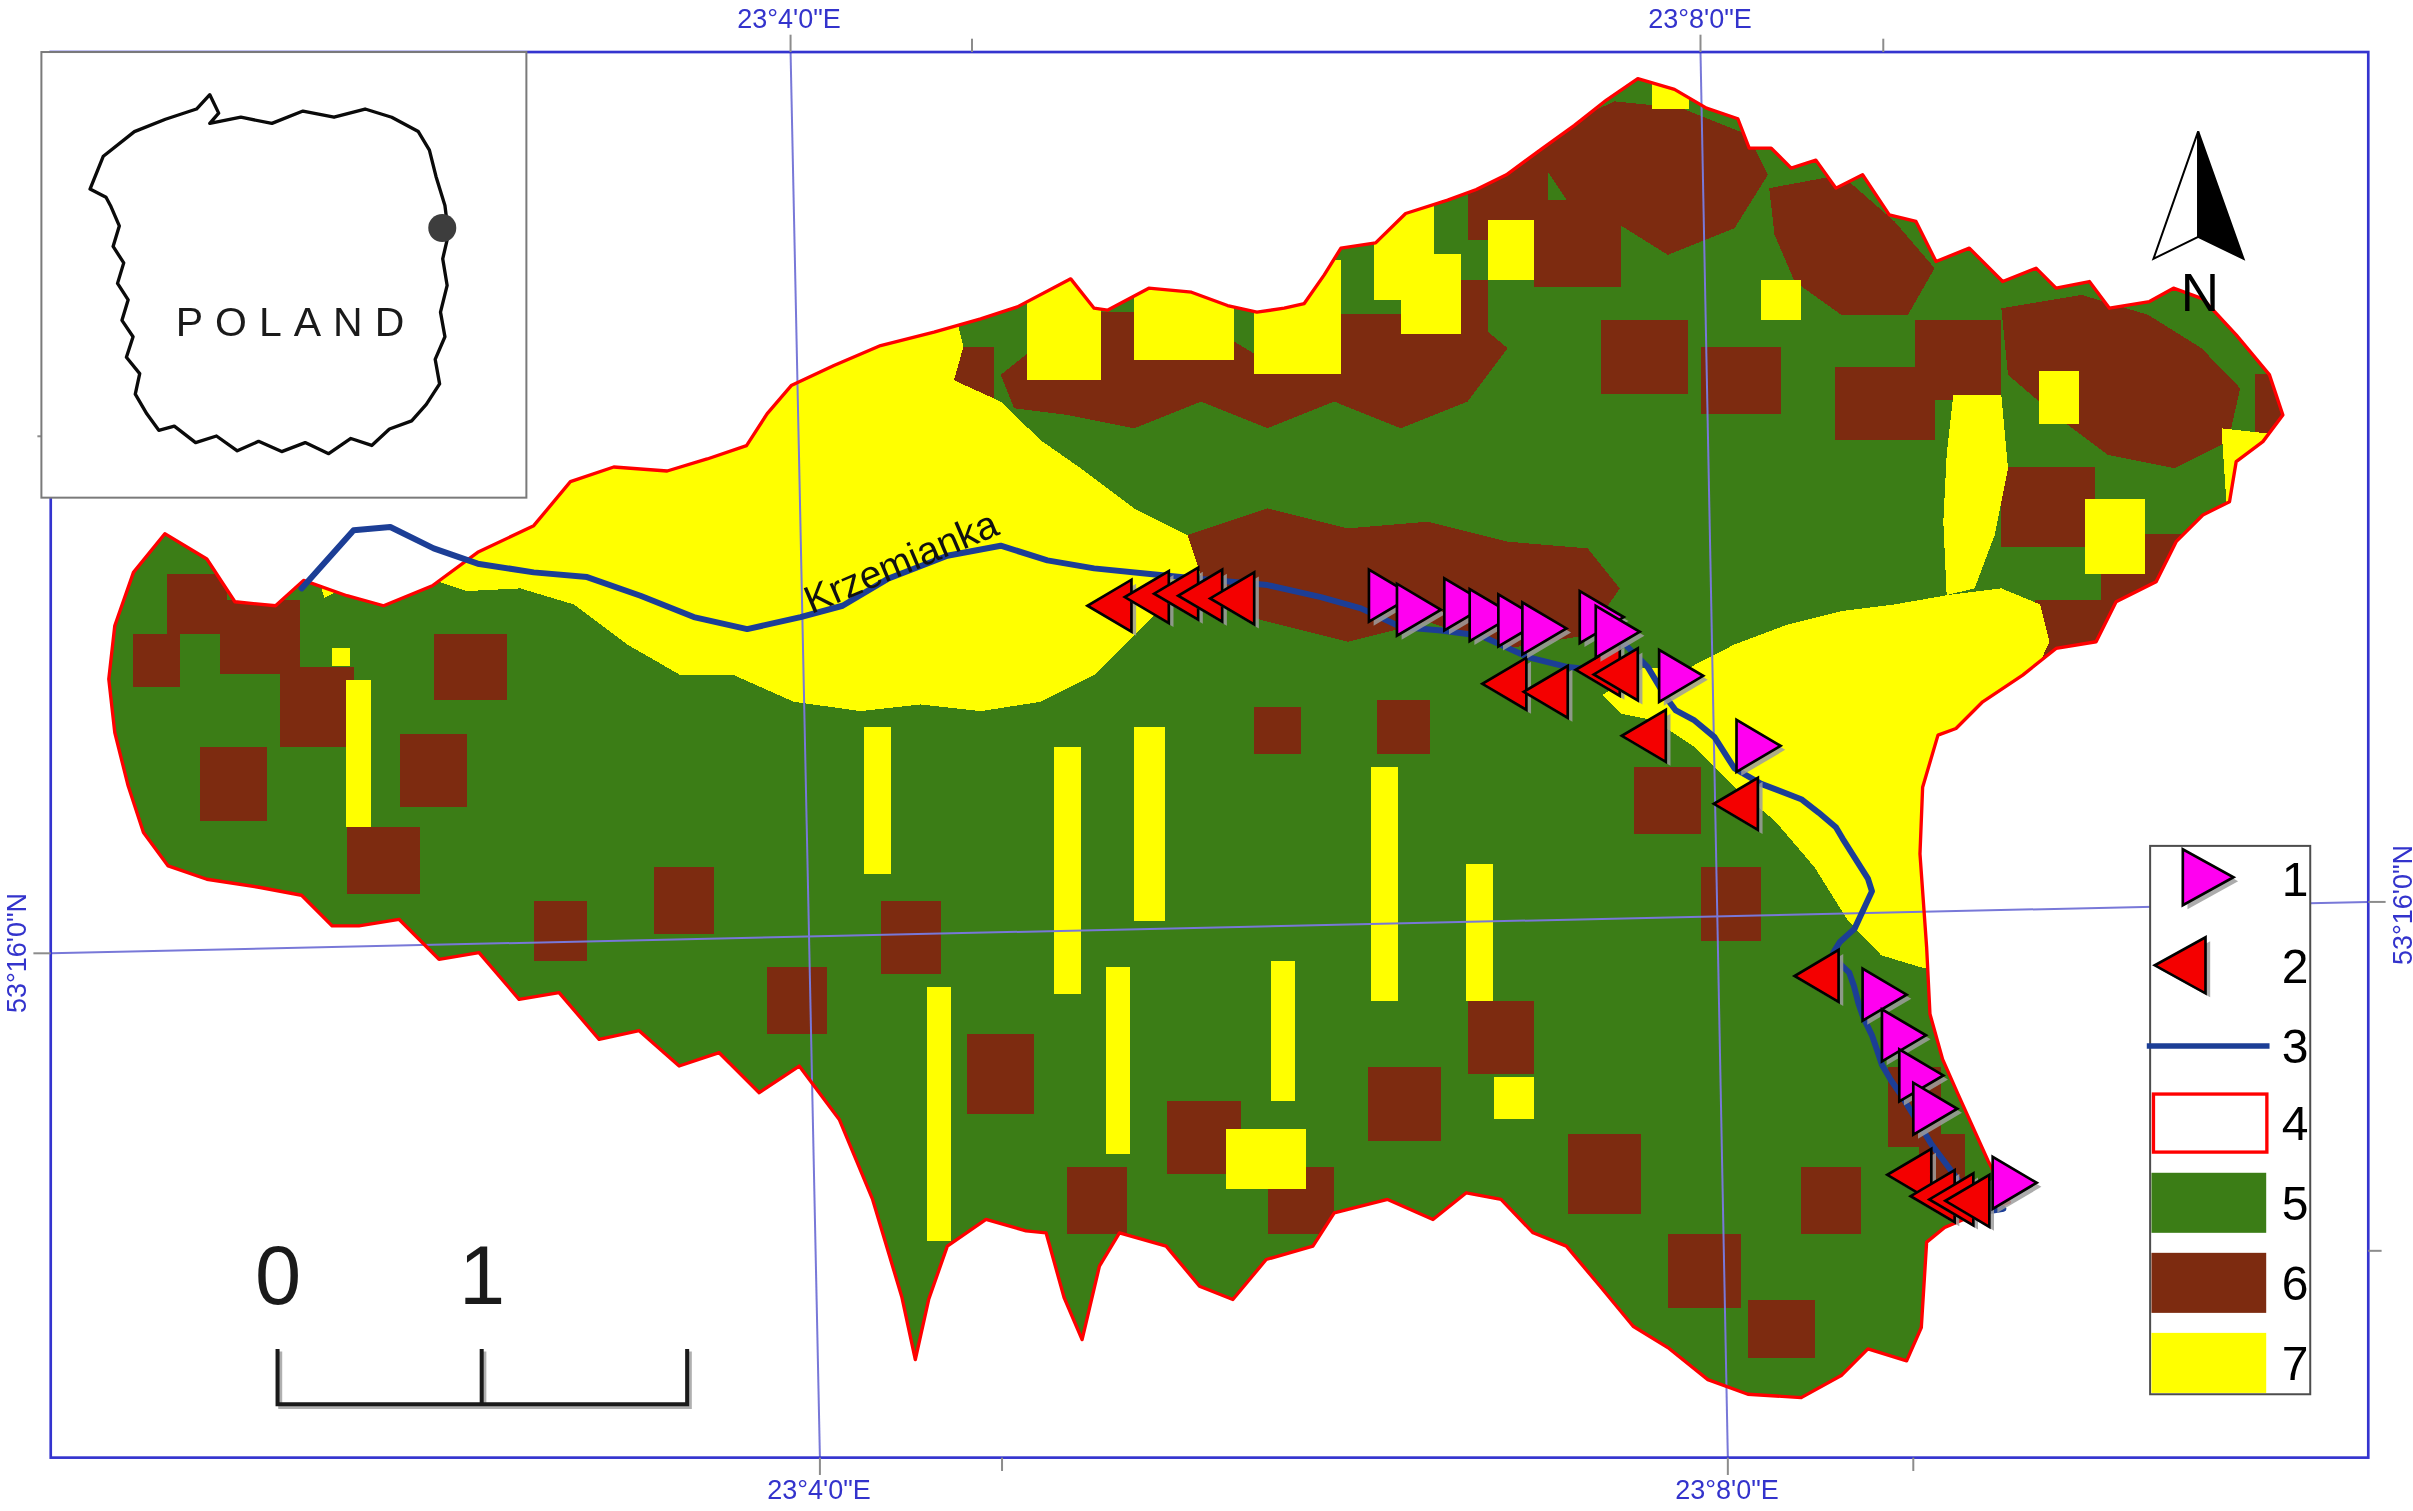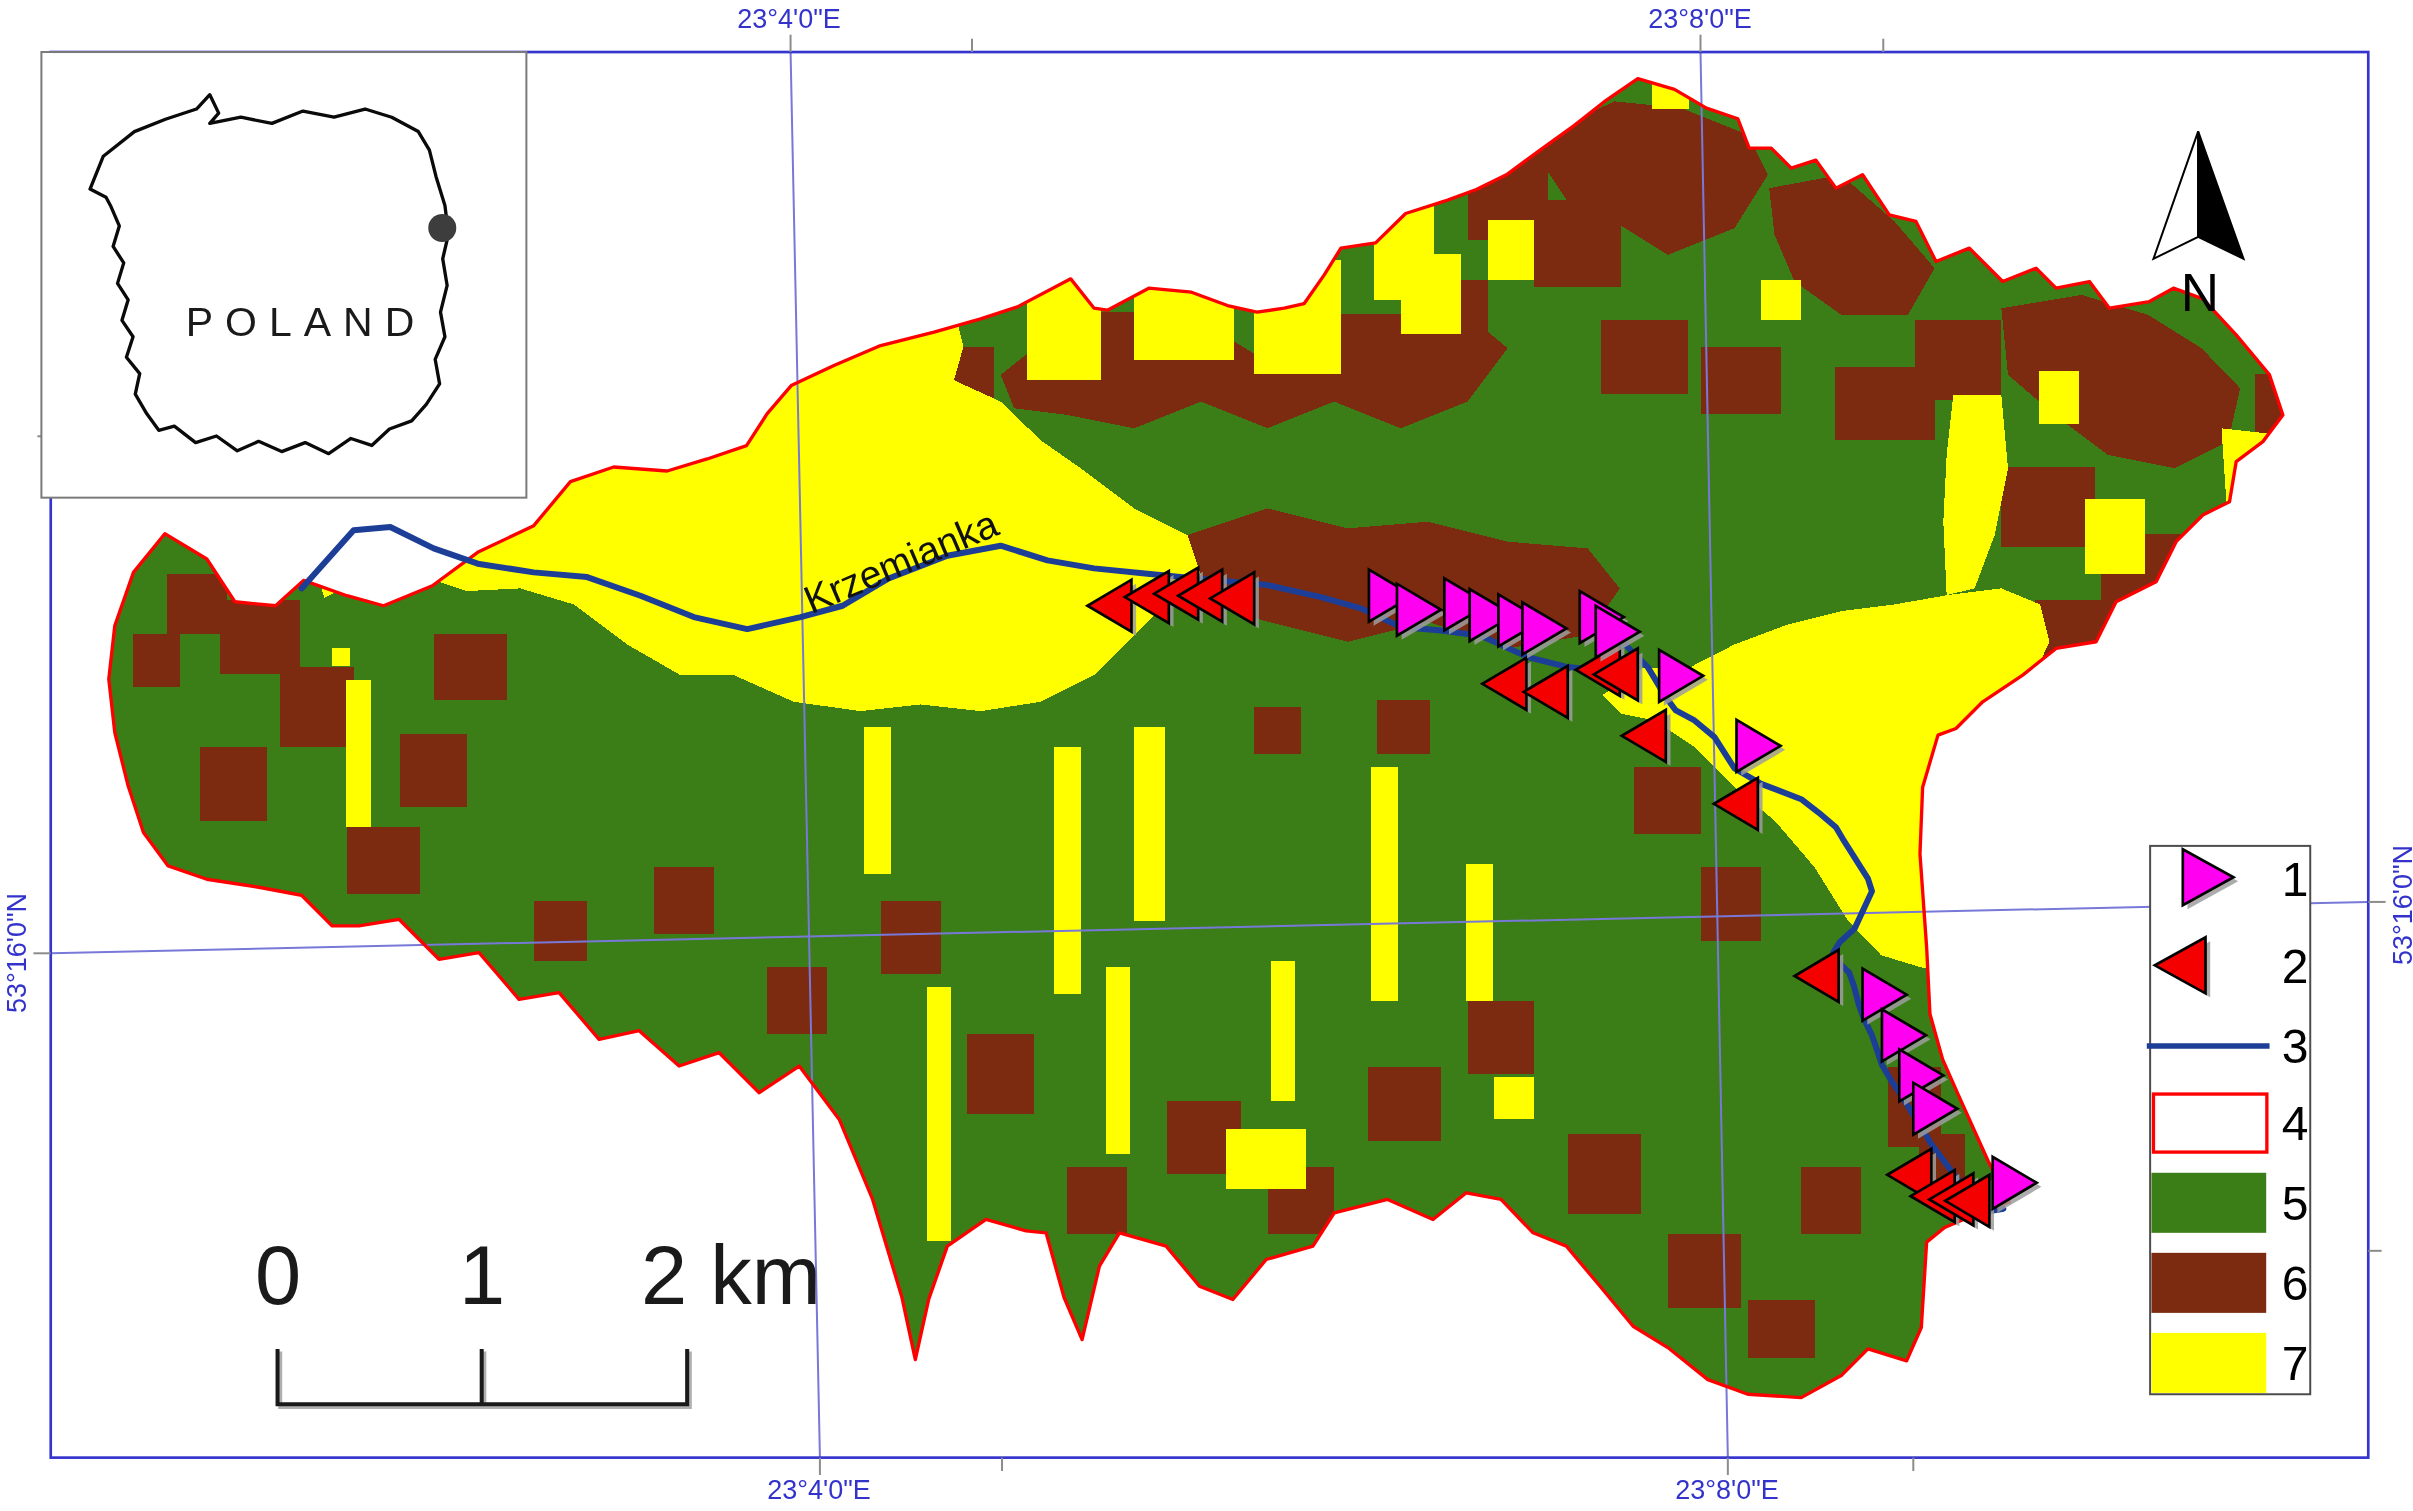--- a/index.html
+++ b/index.html
@@ -226,29 +226,28 @@
       </g>
     </svg>
 
   <div class="lbl coord" style="left:789px;top:18.7px">23°4'0"E</div>
   <div class="lbl coord" style="left:1700px;top:18.7px">23°8'0"E</div>
   <div class="lbl coord" style="left:819px;top:1490px">23°4'0"E</div>
   <div class="lbl coord" style="left:1727px;top:1490px">23°8'0"E</div>
   <div class="lbl coord coord-v" style="left:17.3px;top:953px">53°16'0"N</div>
   <div class="lbl coord coord-v" style="left:2403px;top:905px">53°16'0"N</div>
 
-  <div class="lbl poland-label" style="left:306px;top:322px">POLAND</div>
+  <div class="lbl poland-label" style="left:296px;top:322px">POLAND</div>
 
   <div class="lbl n-label" style="left:2200px;top:292px">N</div>
 
   <div class="lbl river-label" style="left:901px;top:562px">Krzemianka</div>
 
   <div class="lbl scale-num" style="left:278px;top:1276px">0</div>
   <div class="lbl scale-num" style="left:482px;top:1276px">1</div>
-  <div class="lbl scale-num" style="left:731px;top:1276px">2 km</div>
 
   <div class="lbl legend-num" style="left:2295px;top:879px">1</div>
   <div class="lbl legend-num" style="left:2295px;top:966px">2</div>
   <div class="lbl legend-num" style="left:2295px;top:1046px">3</div>
   <div class="lbl legend-num" style="left:2295px;top:1123px">4</div>
   <div class="lbl legend-num" style="left:2295px;top:1203px">5</div>
   <div class="lbl legend-num" style="left:2295px;top:1283px">6</div>
   <div class="lbl legend-num" style="left:2295px;top:1363px">7</div>
 </div>
 

